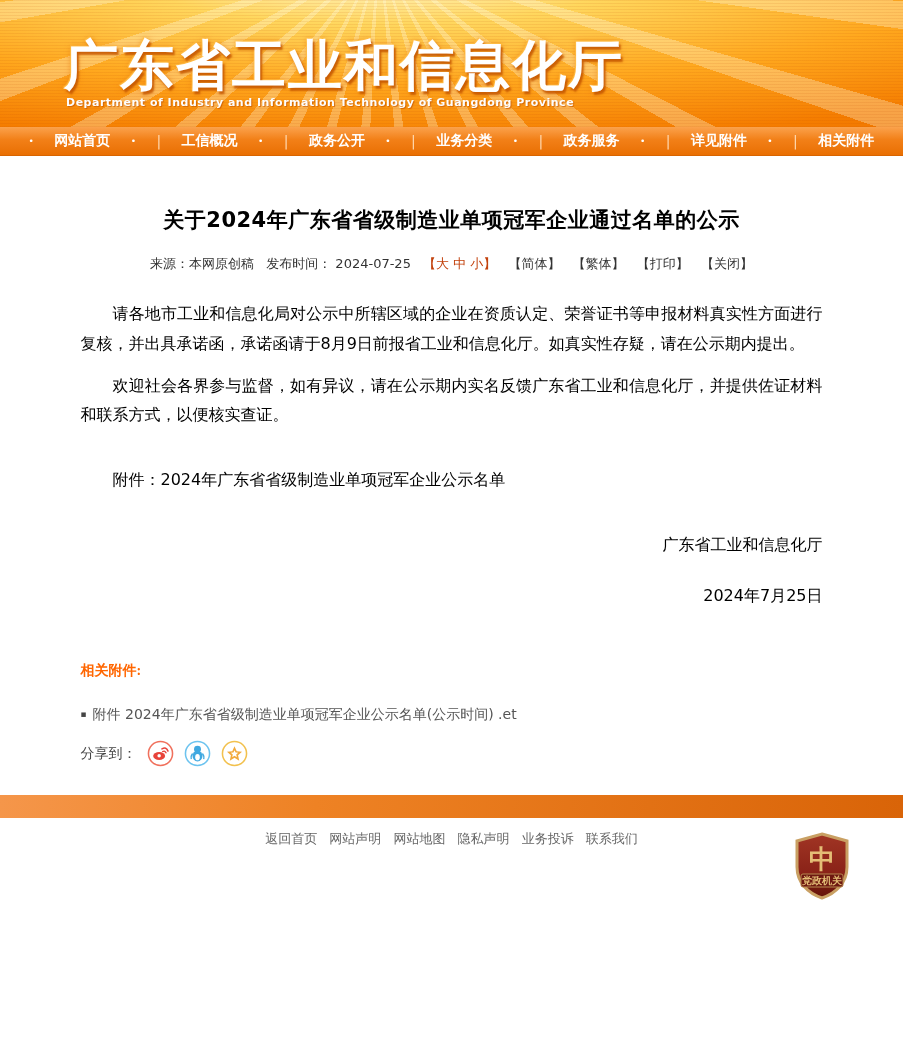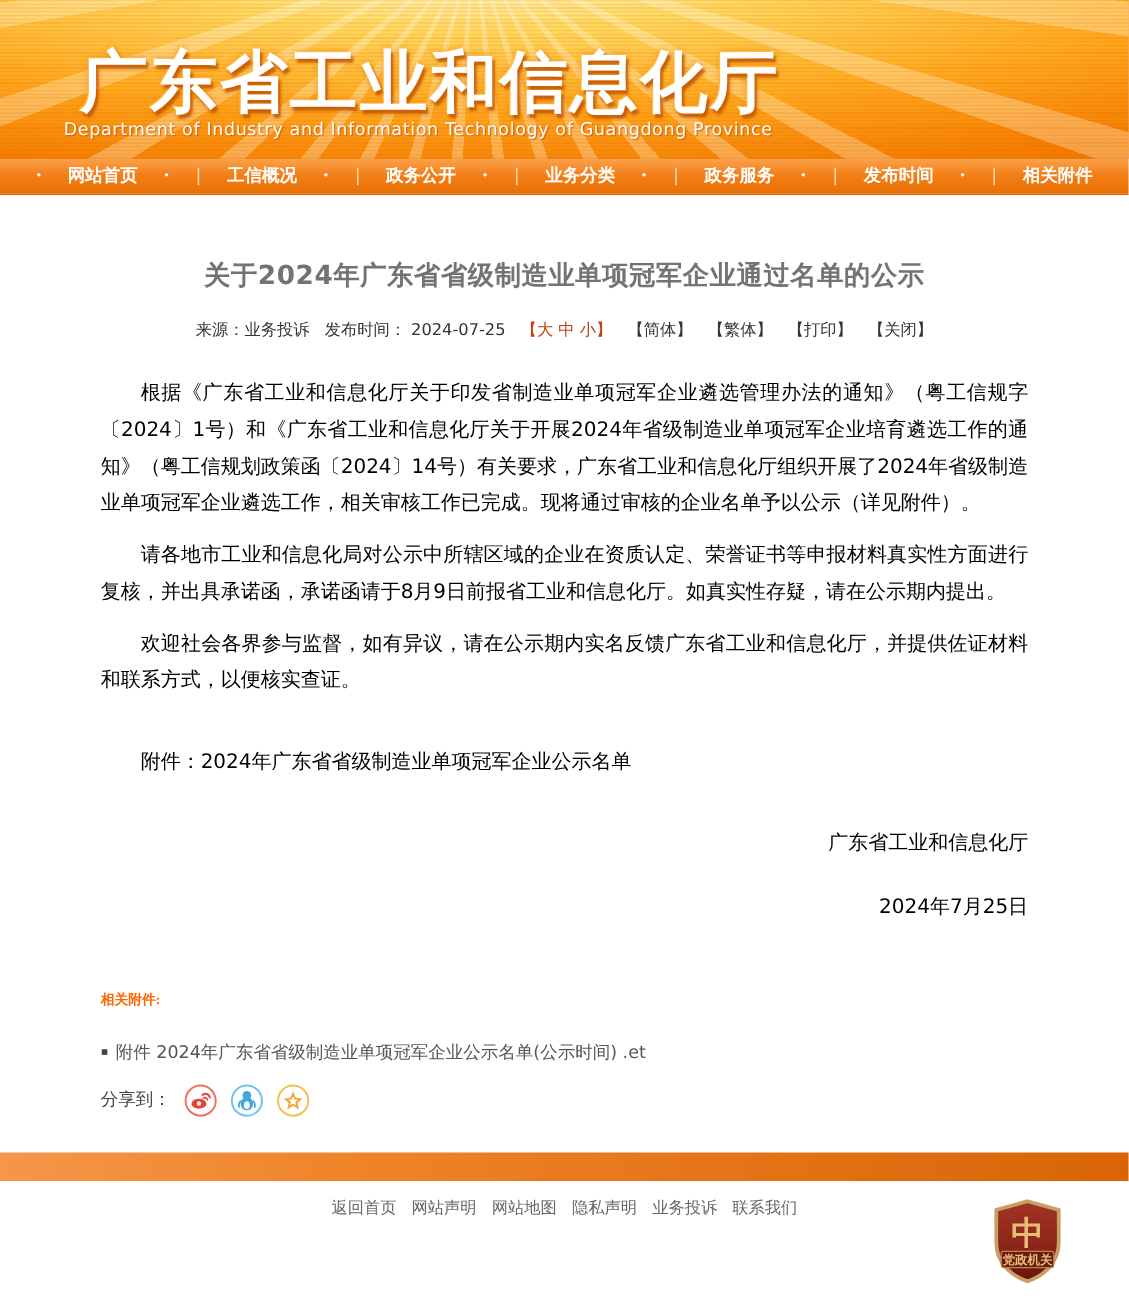--- a/index.html
+++ b/index.html
@@ -18,59 +18,59 @@
       repeating-conic-gradient(from 95deg at 42% -35%, rgba(255,255,235,0.30) 0deg 3deg, rgba(255,255,255,0) 3deg 11deg),
       radial-gradient(ellipse 130% 170% at 42% -15%, #fff6c8 0%, #ffd75e 20%, #ffa81e 48%, #f57d00 74%, #e96c00 100%);
   }
   .banner-title {
     position: absolute; left: 64px; top: 30px;
     font-size: 54px; font-weight: bold; letter-spacing: 2px; color: #fff;
     text-shadow: 2px 3px 2px rgba(195,85,0,0.85), -1px -1px 1px rgba(255,190,70,0.9), 0 0 6px rgba(230,110,0,0.6);
     white-space: nowrap;
   }
   .banner-subtitle {
-    position: absolute; left: 51px; top: 96px;
-    font-size: 14px; font-weight: normal; color: #fdfdfd; letter-spacing: 0.5px;
+    position: absolute; left: 66px; top: 96px;
+    font-size: 11px; font-weight: bold; color: #fdfdfd; letter-spacing: 0.5px;
     text-shadow: 1px 1px 1px rgba(200,90,0,0.8);
     white-space: nowrap;
   }
 
   
   .nav {
     height: 29px; display: flex; align-items: center; justify-content: space-evenly;
     background: linear-gradient(180deg, #fba24c 0%, #f28018 45%, #e96f02 100%);
     border-bottom: 1px solid #d86400;
     padding: 0 8px; font-size: 14px;
   }
   .nav a { color: #fff; text-decoration: none; font-weight: bold; white-space: nowrap; text-align: right; }
   .nav .sep-dot { color: #fff; font-size: 9px; }
   .nav .sep-bar { color: #ffd9b0; font-weight: normal; }
 
   
   .content { width: 742px; margin: 0 auto; padding-top: 50px; }
   .article-title {
-    text-align: center; font-size: 21px; font-weight: bold; color: #737373;
+    text-align: center; font-size: 21px; font-weight: bold; color: #000000;
     letter-spacing: 0.5px; line-height: 1.4;
   }
   .article-meta {
     text-align: center; margin-top: 20px; font-size: 13px; color: #333; white-space: nowrap;
   }
   .article-meta span { margin: 0 4px; }
   .article-meta .meta-link { cursor: pointer; }
   .article-meta .font-ctl { color: #c2410c; }
 
   .article-body { margin-top: 26px; font-size: 16px; line-height: 1.82; color: #000; }
   .article-body p { text-indent: 2em; margin: 13px 0; text-align: justify; }
   .article-body p.gap-top { margin-top: 36px; }
   .sig-org { text-align: right; margin-top: 36px; font-size: 16px; }
   .sig-date { text-align: right; margin-top: 22px; font-size: 16px; }
 
   
   .attachments { margin-top: 52px; }
-  .attachments-heading { color: #ff6600; font-size: 11px; font-weight: bold; font-family: Liberation Serif, serif; }
+  .attachments-heading { color: #ff6600; font-size: 14px; font-weight: bold; font-family: Liberation Serif, serif; }
   .attachment-item {
     margin-top: 26px; font-size: 14px; color: #555; cursor: pointer; text-decoration: none; display: block;
   }
   .attachment-item .bullet { color: #444; font-size: 9px; vertical-align: 2px; margin-right: 6px; }
   .share-row { margin-top: 16px; display: flex; align-items: center; padding-bottom: 28px; }
   .share-label { font-size: 14px; color: #444; margin-right: 10px; }
   .share-icon { width: 27px; height: 27px; margin-right: 10px; cursor: pointer; }
 
   
   .footer-bar {
@@ -101,41 +101,40 @@
   <span class="sep-bar">|</span>
   <a href="#">政务公开</a>
   <span class="sep-dot">•</span>
   <span class="sep-bar">|</span>
   <a href="#">业务分类</a>
   <span class="sep-dot">•</span>
   <span class="sep-bar">|</span>
   <a href="#">政务服务</a>
   <span class="sep-dot">•</span>
   <span class="sep-bar">|</span>
-  <a href="#">发布时间</a>
+  <a href="#">详见附件</a>
   <span class="sep-dot">•</span>
   <span class="sep-bar">|</span>
   <a href="#">相关附件</a>
 </div>
 
 <div class="content">
   <h1 class="article-title">关于2024年广东省省级制造业单项冠军企业通过名单的公示</h1>
 
   <div class="article-meta">
-    <span>来源：业务投诉</span>
+    <span>来源：本网原创稿</span>
     <span>发布时间： 2024-07-25</span>
     <span class="meta-link font-ctl">【大 中 小】</span>
     <span class="meta-link">【简体】</span>
     <span class="meta-link">【繁体】</span>
     <span class="meta-link">【打印】</span>
     <span class="meta-link">【关闭】</span>
   </div>
 
   <div class="article-body">
-    <p>根据《广东省工业和信息化厅关于印发省制造业单项冠军企业遴选管理办法的通知》（粤工信规字〔2024〕1号）和《广东省工业和信息化厅关于开展2024年省级制造业单项冠军企业培育遴选工作的通知》（粤工信规划政策函〔2024〕14号）有关要求，广东省工业和信息化厅组织开展了2024年省级制造业单项冠军企业遴选工作，相关审核工作已完成。现将通过审核的企业名单予以公示（详见附件）。</p>
     <p>请各地市工业和信息化局对公示中所辖区域的企业在资质认定、荣誉证书等申报材料真实性方面进行复核，并出具承诺函，承诺函请于8月9日前报省工业和信息化厅。如真实性存疑，请在公示期内提出。</p>
     <p>欢迎社会各界参与监督，如有异议，请在公示期内实名反馈广东省工业和信息化厅，并提供佐证材料和联系方式，以便核实查证。</p>
     <p class="gap-top">附件：2024年广东省省级制造业单项冠军企业公示名单</p>
     <div class="sig-org">广东省工业和信息化厅</div>
     <div class="sig-date">2024年7月25日</div>
   </div>
 
   <div class="attachments">
     <div class="attachments-heading">相关附件:</div>
     <a href="#" class="attachment-item">

